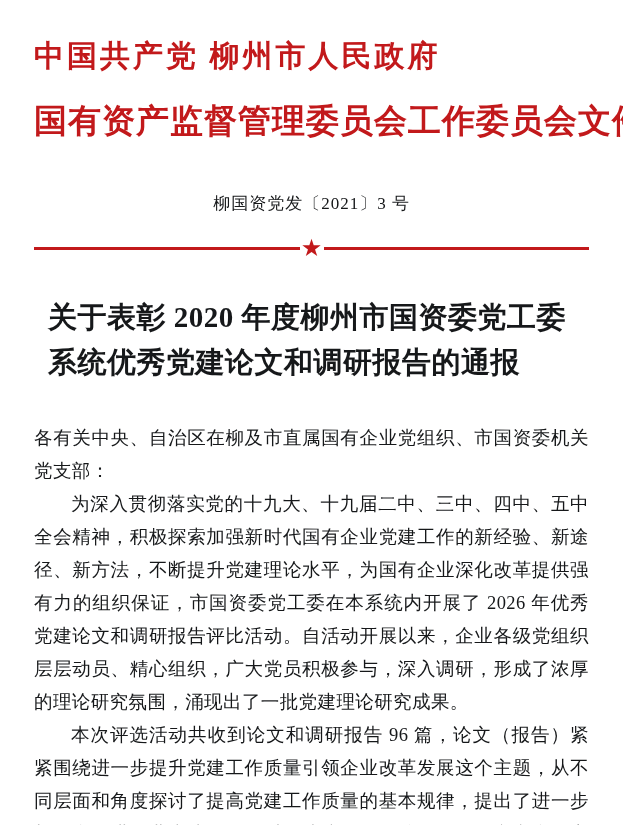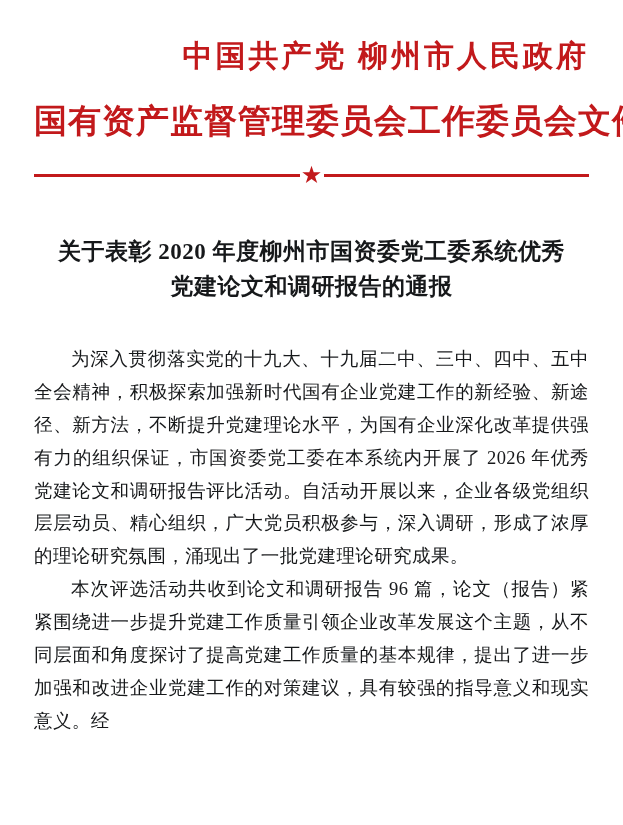--- a/index.html
+++ b/index.html
@@ -14,21 +14,21 @@
     overflow: hidden;
   }
   .page {
     position: relative;
     width: 623px;
     height: 825px;
     box-sizing: border-box;
     padding: 0 34px;
   }
   .masthead {
-    text-align: right;
+    text-align: left;
     color: #c2191b;
     font-weight: bold;
     letter-spacing: 1px;
   }
   .masthead-line1 {
     font-size: 30px;
     line-height: 1.2;
     padding-top: 38px;
     letter-spacing: 3px;
   }
@@ -66,26 +66,25 @@
     transform: translateX(-50%);
     width: 24px;
     height: 24px;
     color: #c2191b;
     font-size: 24px;
     line-height: 22px;
     text-align: center;
     background: #ffffff;
   }
   .title {
-    text-align: center;
-    font-size: 23px;
+    font-size: 29px;
     font-weight: bold;
     color: #16181a;
     line-height: 1.55;
-    margin-top: 46px;
+    margin-top: 34px;
     padding: 0 14px;
     letter-spacing: 0.5px;
   }
   .body-text {
     margin-top: 38px;
     font-size: 18.5px;
     line-height: 1.78;
     color: #16181a;
     text-align: justify;
     letter-spacing: 0.4px;
@@ -101,26 +100,28 @@
 </head>
 <body>
 
 <div class="page">
 
   <div class="masthead">
     <div class="masthead-line1">中国共产党 柳州市人民政府</div>
     <div class="masthead-line2">国有资产监督管理委员会工作委员会文件</div>
   </div>
 
+  <div class="doc-number">柳国资党发〔2021〕3 号</div>
 
   <div class="redbar-wrap">
     <div class="redbar"></div>
     <div class="star">★</div>
   </div>
 
   <div class="title">关于表彰 2020 年度柳州市国资委党工委系统优秀党建论文和调研报告的通报</div>
 
   <div class="body-text">
+    <p class="para">各有关中央、自治区在柳及市直属国有企业党组织、市国资委机关党支部：</p>
     <p class="para indent">为深入贯彻落实党的十九大、十九届二中、三中、四中、五中全会精神，积极探索加强新时代国有企业党建工作的新经验、新途径、新方法，不断提升党建理论水平，为国有企业深化改革提供强有力的组织保证，市国资委党工委在本系统内开展了 2026 年优秀党建论文和调研报告评比活动。自活动开展以来，企业各级党组织层层动员、精心组织，广大党员积极参与，深入调研，形成了浓厚的理论研究氛围，涌现出了一批党建理论研究成果。</p>
     <p class="para indent">本次评选活动共收到论文和调研报告 96 篇，论文（报告）紧紧围绕进一步提升党建工作质量引领企业改革发展这个主题，从不同层面和角度探讨了提高党建工作质量的基本规律，提出了进一步加强和改进企业党建工作的对策建议，具有较强的指导意义和现实意义。经</p>
   </div>
 
 </div>
 
 </body></html>

